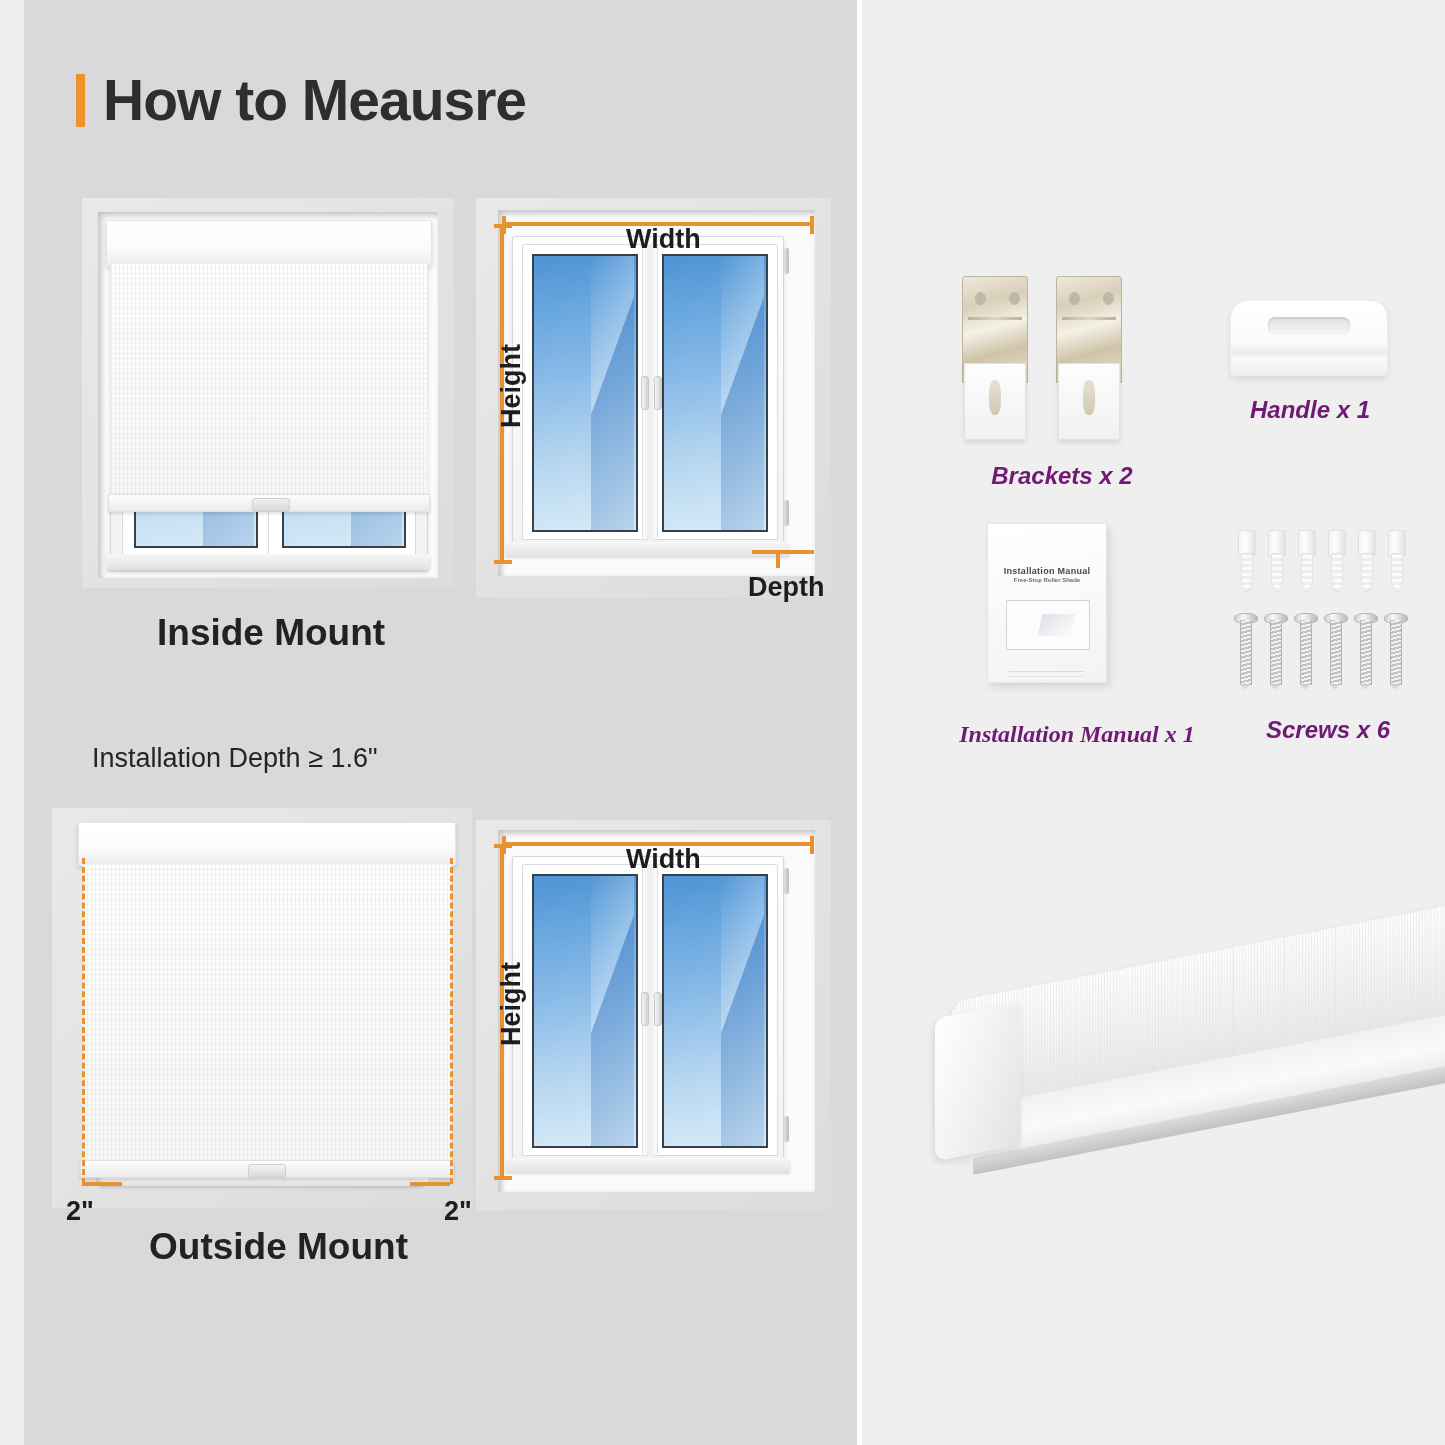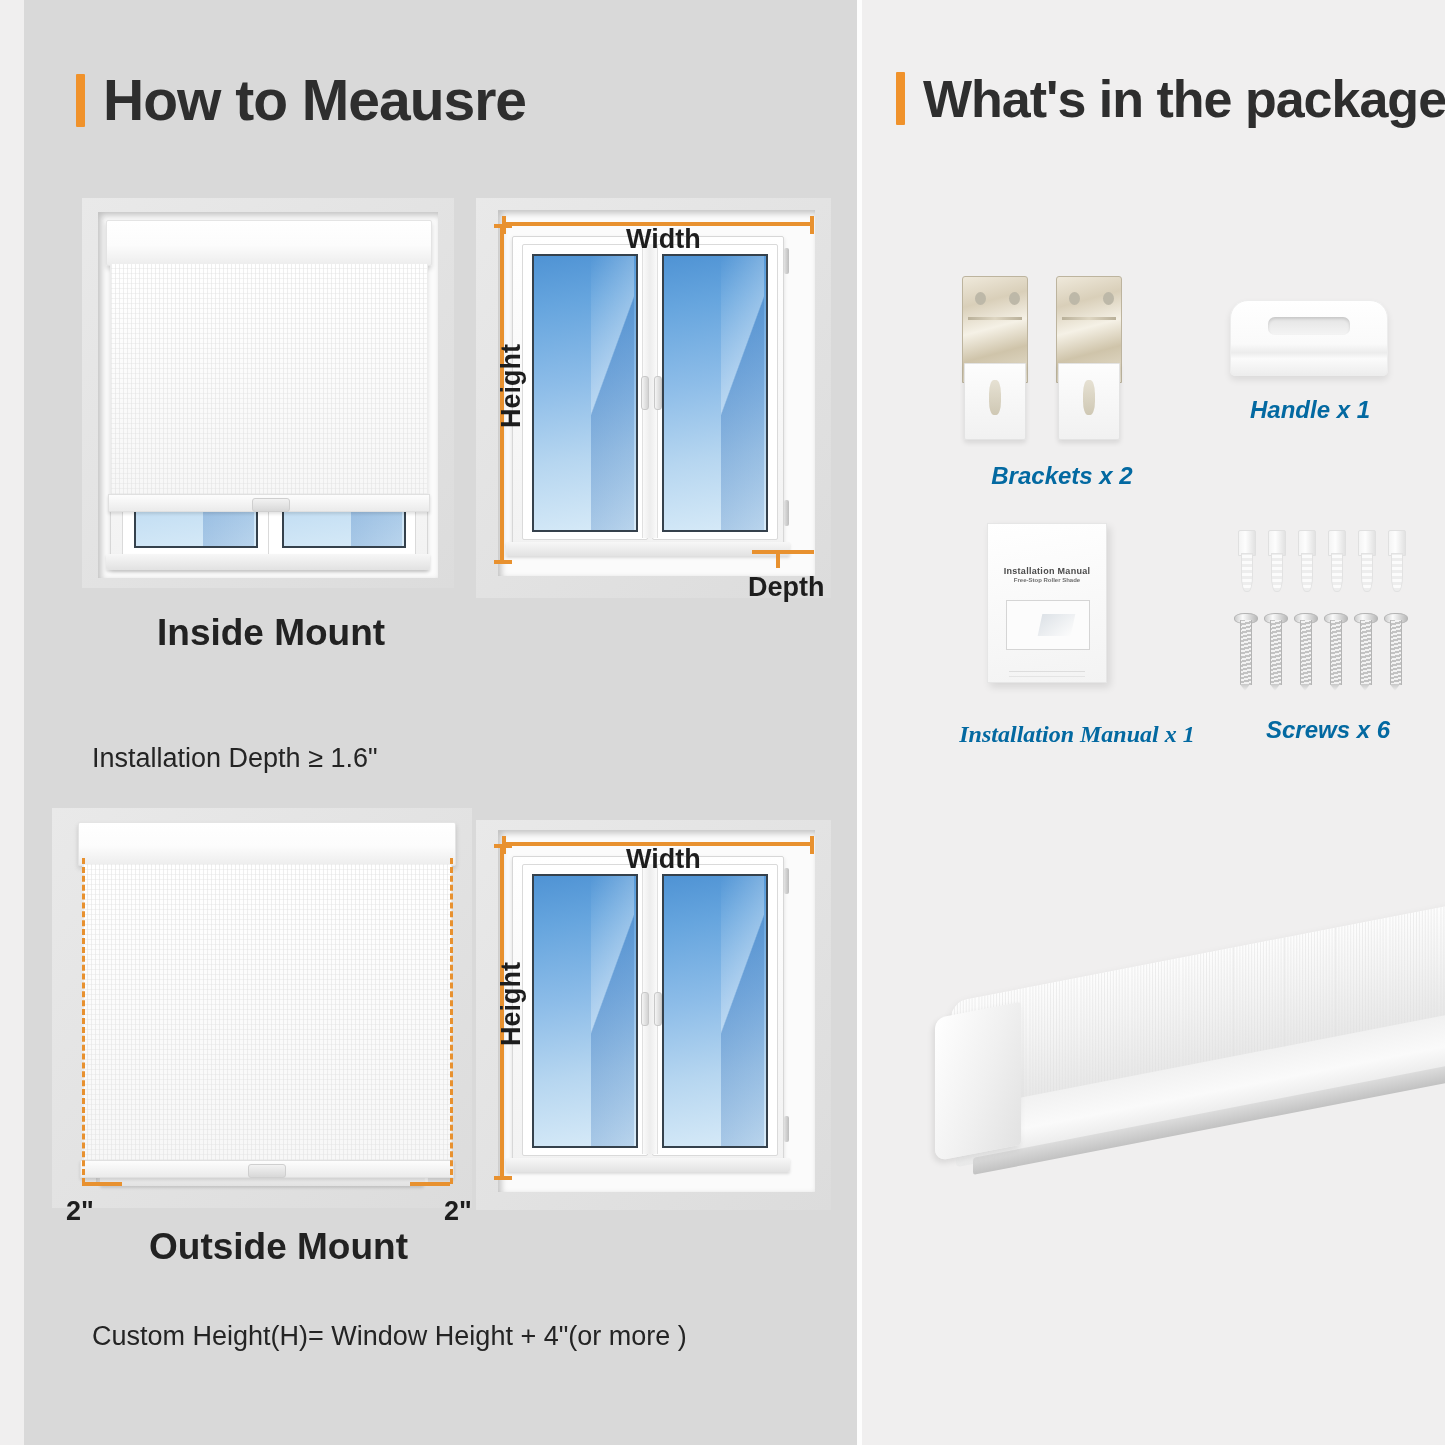--- a/index.html
+++ b/index.html
@@ -29,21 +29,21 @@
   
   .mount-title{
     position:absolute;font-size:37px;font-weight:bold;color:#222;
     white-space:nowrap;
   }
   .spec-line{
     position:absolute;font-size:27px;color:#242424;white-space:nowrap;
   }
   .pkg-label{
     position:absolute;font-size:24px;font-weight:bold;font-style:italic;
-    color:#0369a1;white-space:nowrap;text-align:center;
+    color:#701a75;white-space:nowrap;text-align:center;
   }
 
   
   .winbox{position:absolute;}
   .wall{position:absolute;inset:0;background:linear-gradient(135deg,#e9e9e9,#dcdcdc);}
   .recess{
     position:absolute;background:#fbfbfb;
     box-shadow:inset 3px 3px 6px rgba(120,120,120,.45);
   }
   .frame{
@@ -331,26 +331,21 @@
     <div class="tick" style="left:334px;top:16px;width:4px;height:18px;"></div>
     <div class="mlabel" style="left:150px;top:24px;">Width</div>
 
     <div class="mline" style="left:24px;top:24px;width:4px;height:336px;"></div>
     <div class="tick" style="left:18px;top:24px;width:18px;height:4px;"></div>
     <div class="tick" style="left:18px;top:356px;width:18px;height:4px;"></div>
     <div class="mlabel vert" style="left:20px;top:226px;">Height</div>
   </div>
 
   <div class="mount-title" style="left:125px;top:1226px;">Outside Mount</div>
-  <div class="spec-line" style="left:68px;top:1321px;">Custom Height(H)= Window Height + 4"(or more )</div>
-
-  <div class="heading" id="heading-right">
-    <span class="bar"></span>
-    <span class="htext">What's in the package</span>
-  </div>
+
 
   <div class="bracket" style="left:938px;top:276px;width:64px;height:164px;">
     <div class="bkt-metal"></div>
     <div class="bkt-white"></div>
   </div>
   <div class="bracket" style="left:1032px;top:276px;width:64px;height:164px;">
     <div class="bkt-metal"></div>
     <div class="bkt-white"></div>
   </div>
   <div class="pkg-label" style="left:948px;top:462px;width:180px;">Brackets x 2</div>

